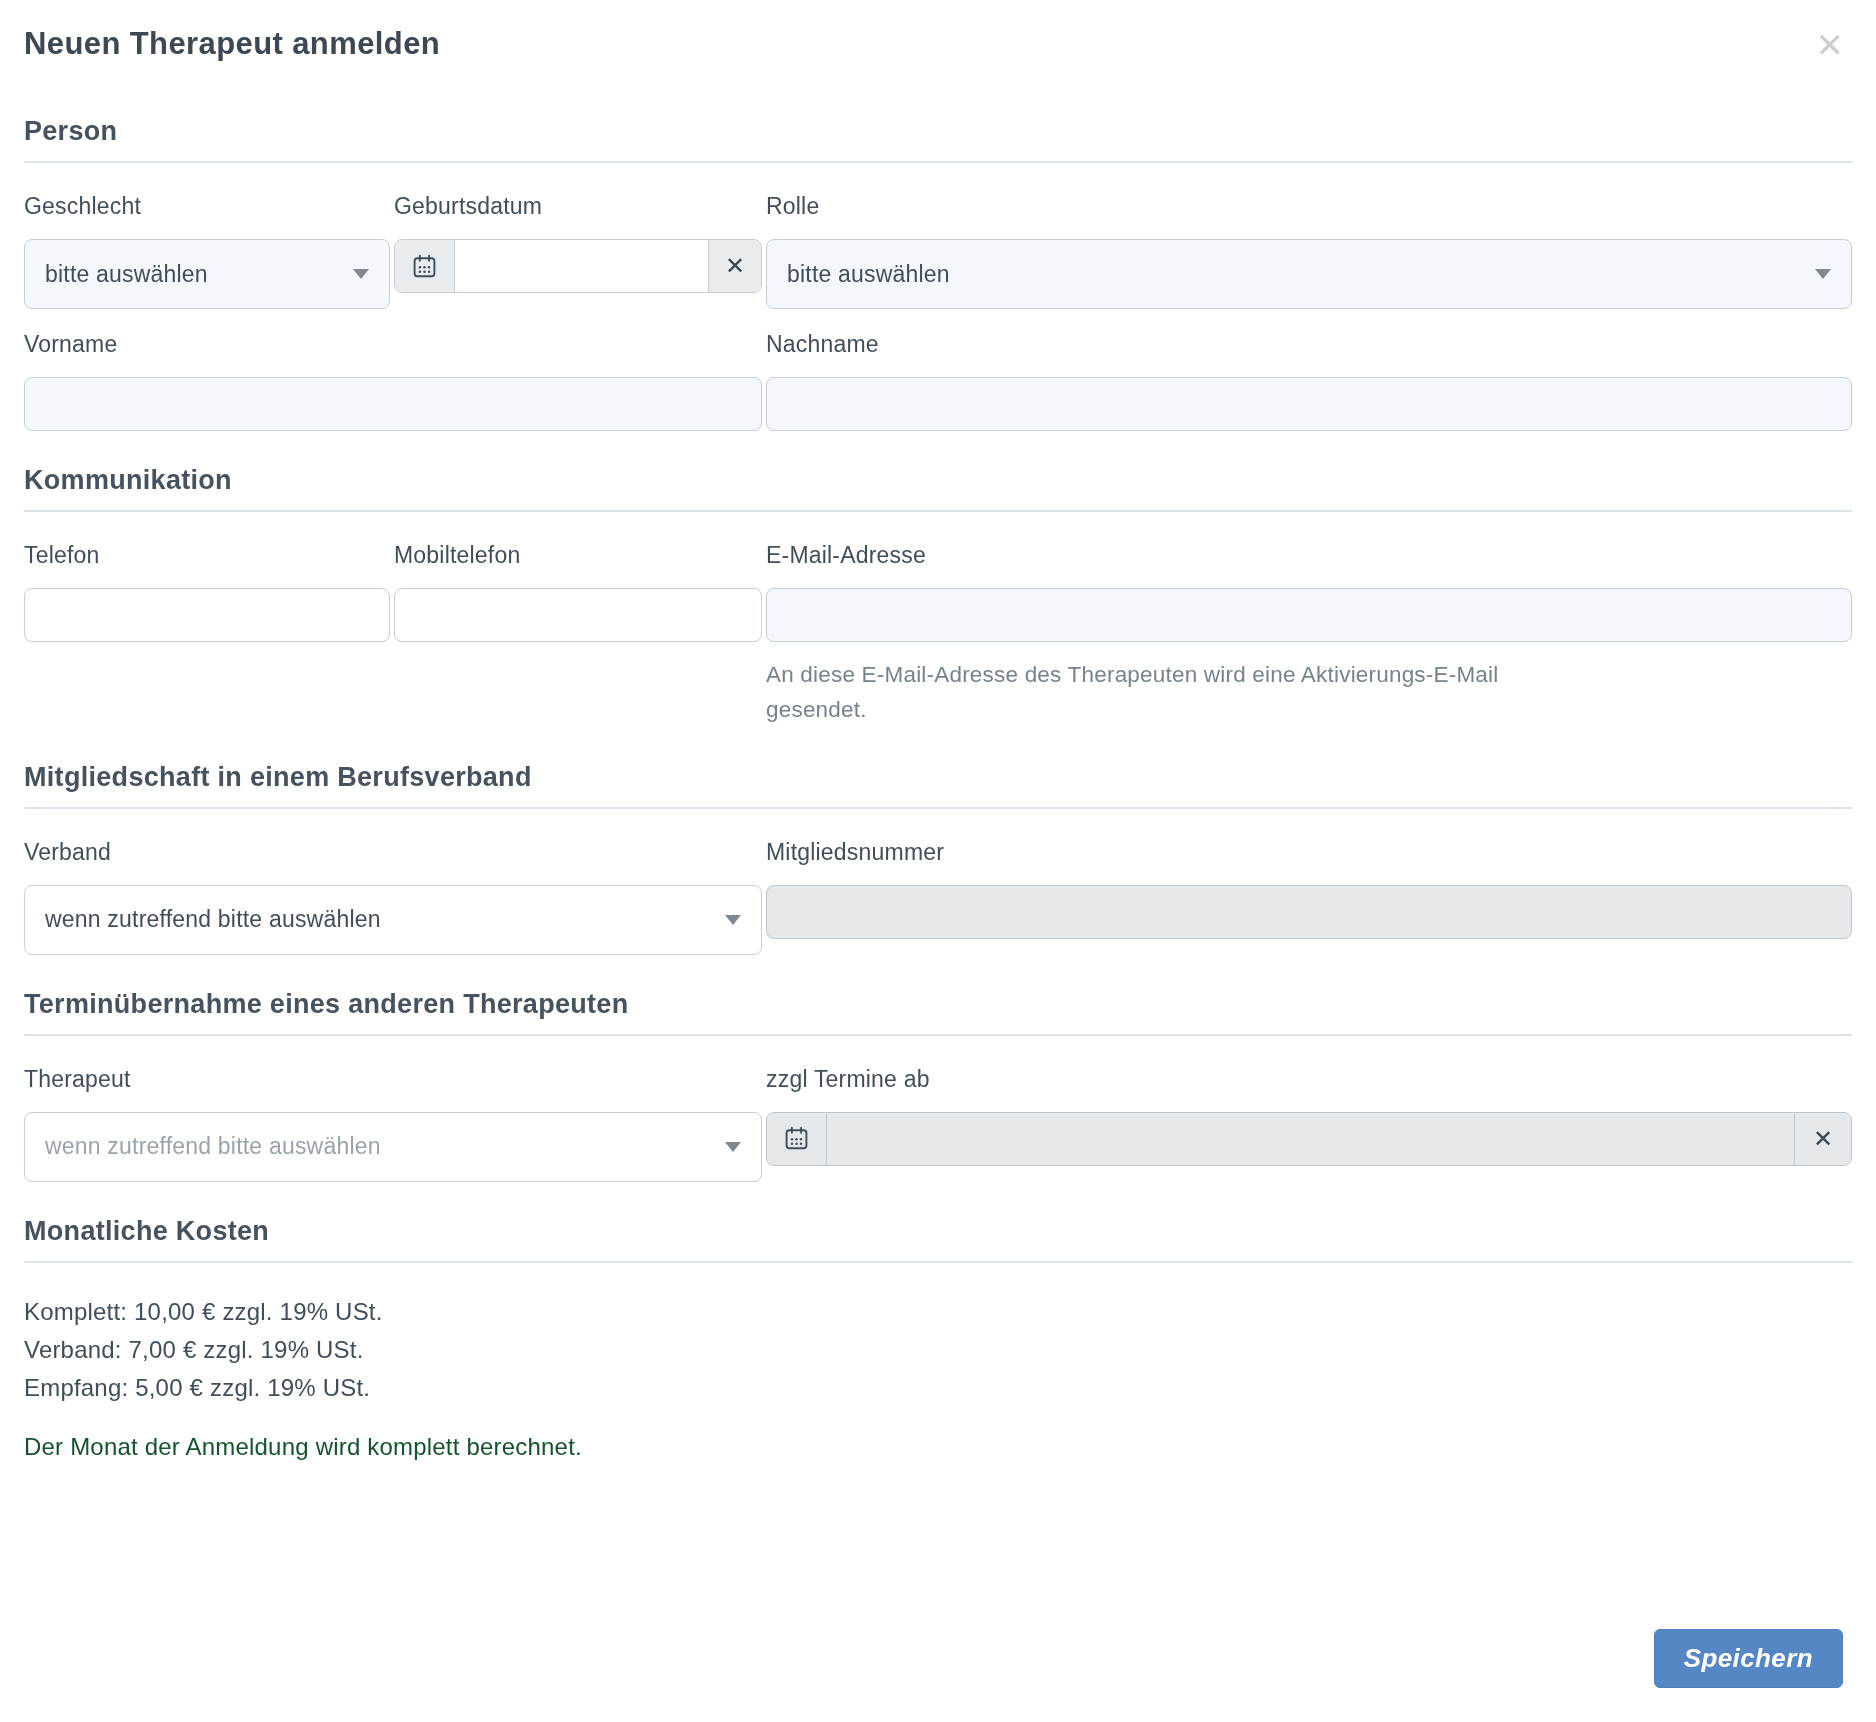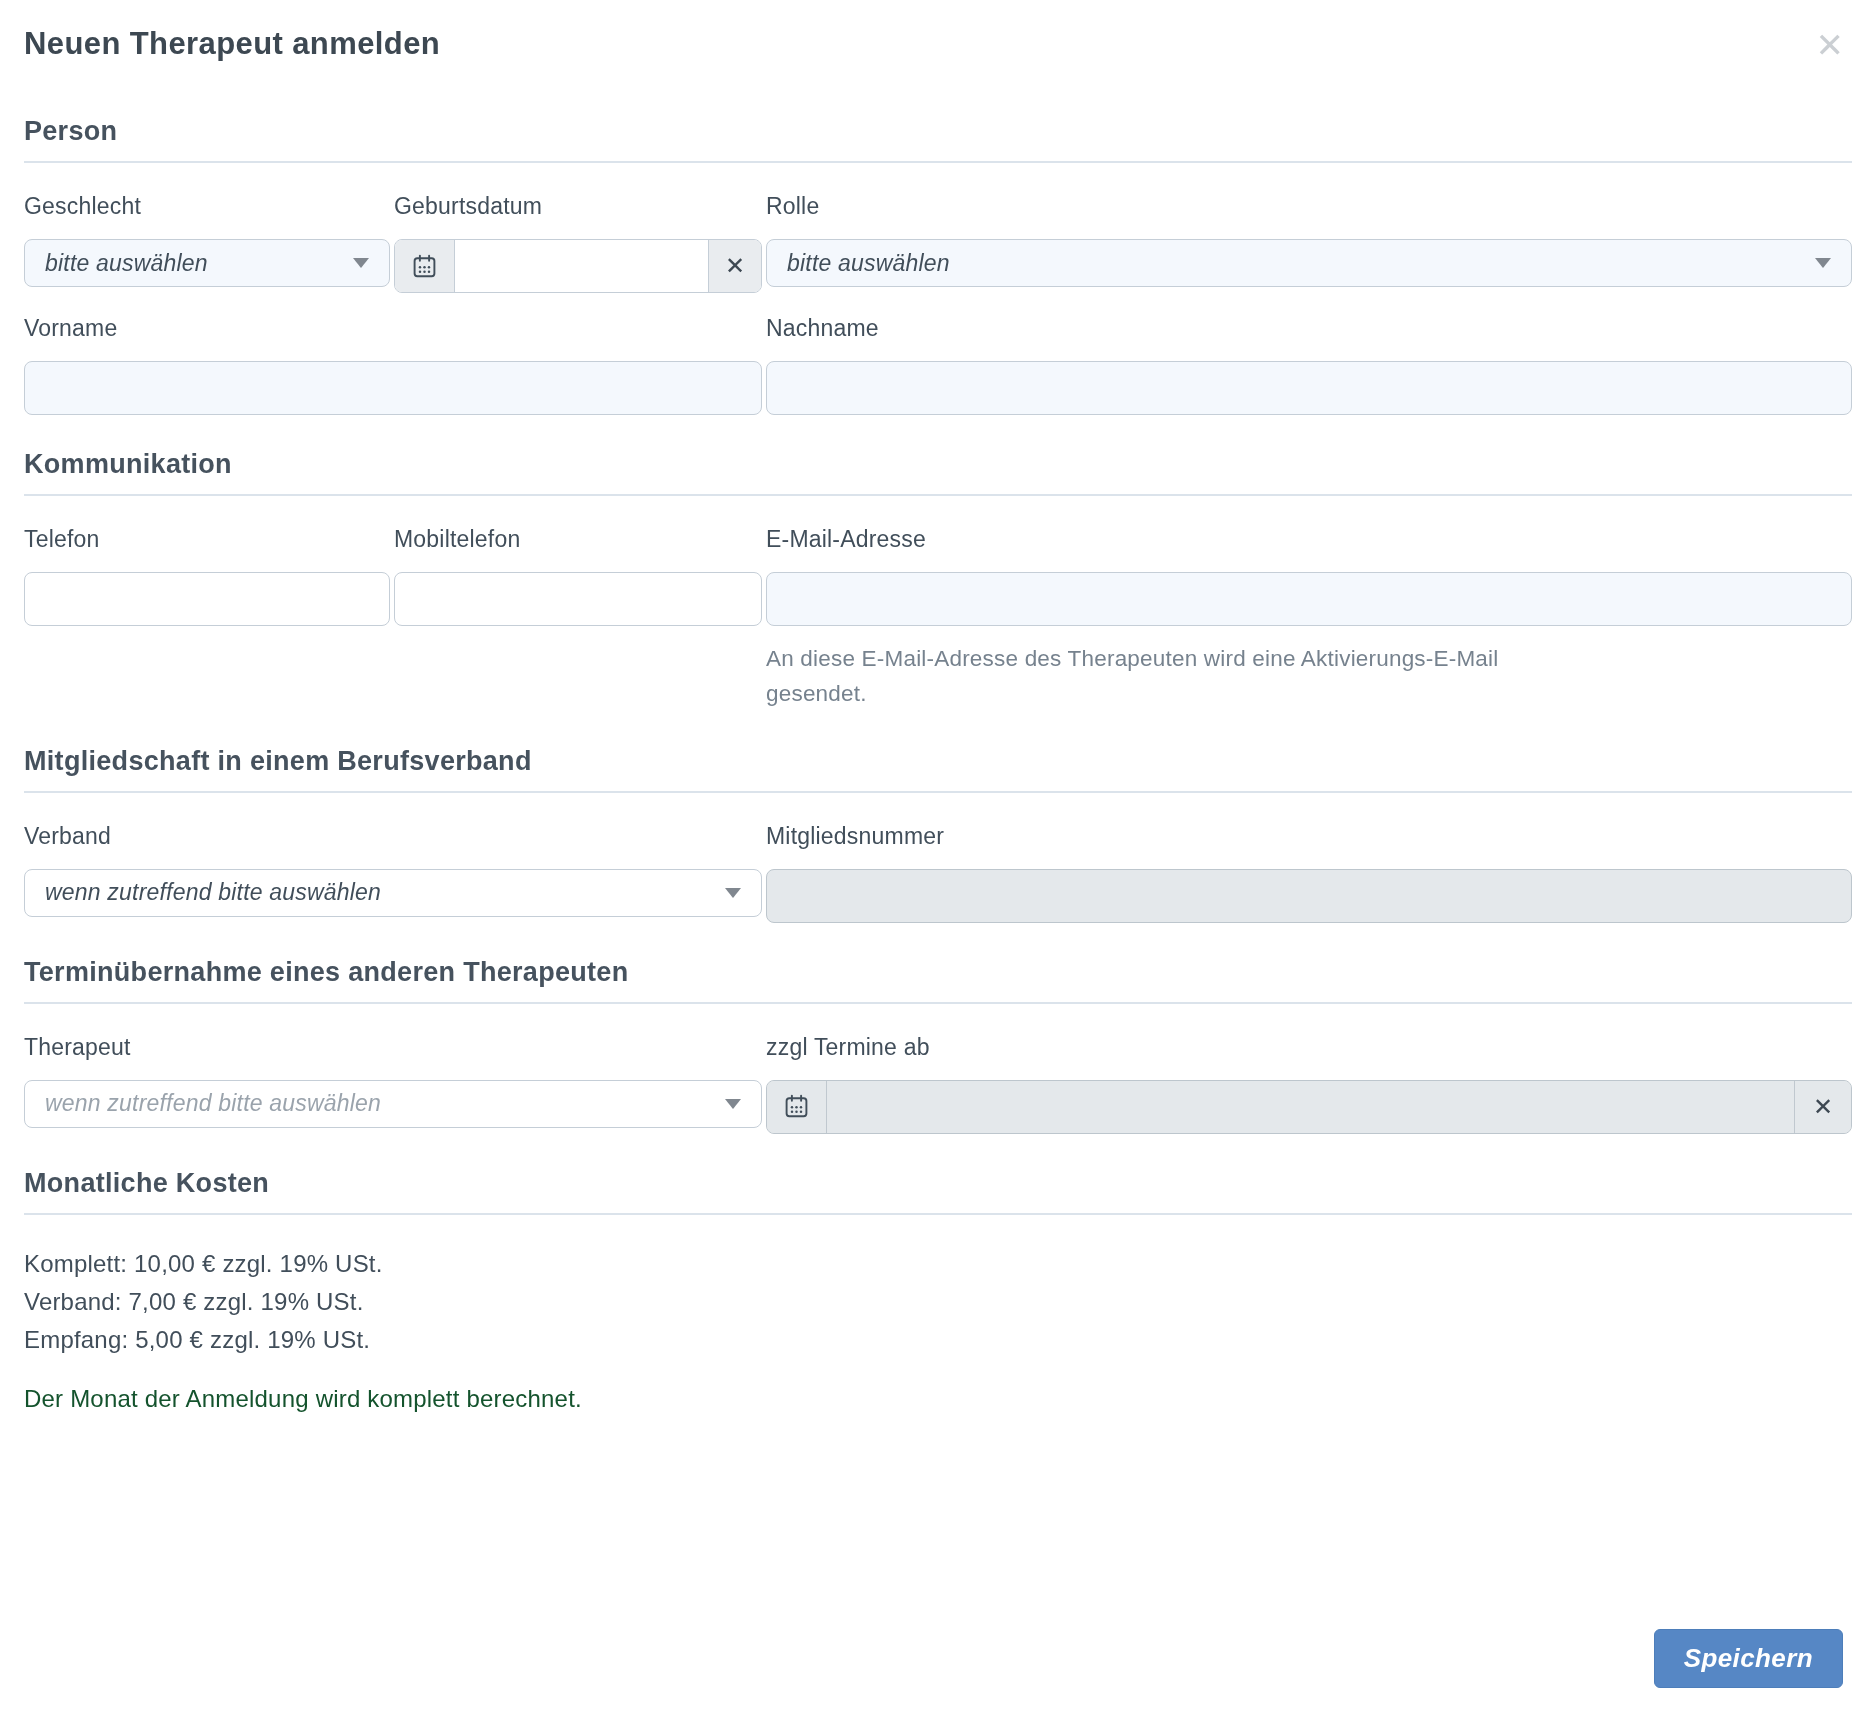--- a/index.html
+++ b/index.html
@@ -35,23 +35,23 @@
     grid-template-columns: 366px 368px 1fr;
     column-gap: 4px;
     align-items: start;
   }
   .row-gap { margin-top: 22px; }
   .span2 { grid-column: 1 / 3; }
   .col3 { grid-column: 3 / 4; }
   .field-label { font-size: 23px; color: #414e5a; margin-bottom: 19px; letter-spacing: 0.2px; }
   
   .select {
-    height: 48px; border: 1px solid #c5ced7; border-radius: 8px;
+    height: 70px; border: 1px solid #c5ced7; border-radius: 8px;
     display: flex; align-items: center; justify-content: space-between;
-    padding: 0 20px; cursor: pointer; background: #ffffff; font-style: italic;
+    padding: 0 20px; cursor: pointer; background: #ffffff;
   }
   .select.blue { background: #f4f8fd; }
   .select-value { font-size: 23px; color: #414e5a; letter-spacing: 0.2px; }
   .select-value.placeholder { color: #9aa3ac; }
   .caret {
     width: 0; height: 0; flex: 0 0 auto;
     border-left: 8px solid transparent; border-right: 8px solid transparent;
     border-top: 10px solid #80878f;
   }
   

